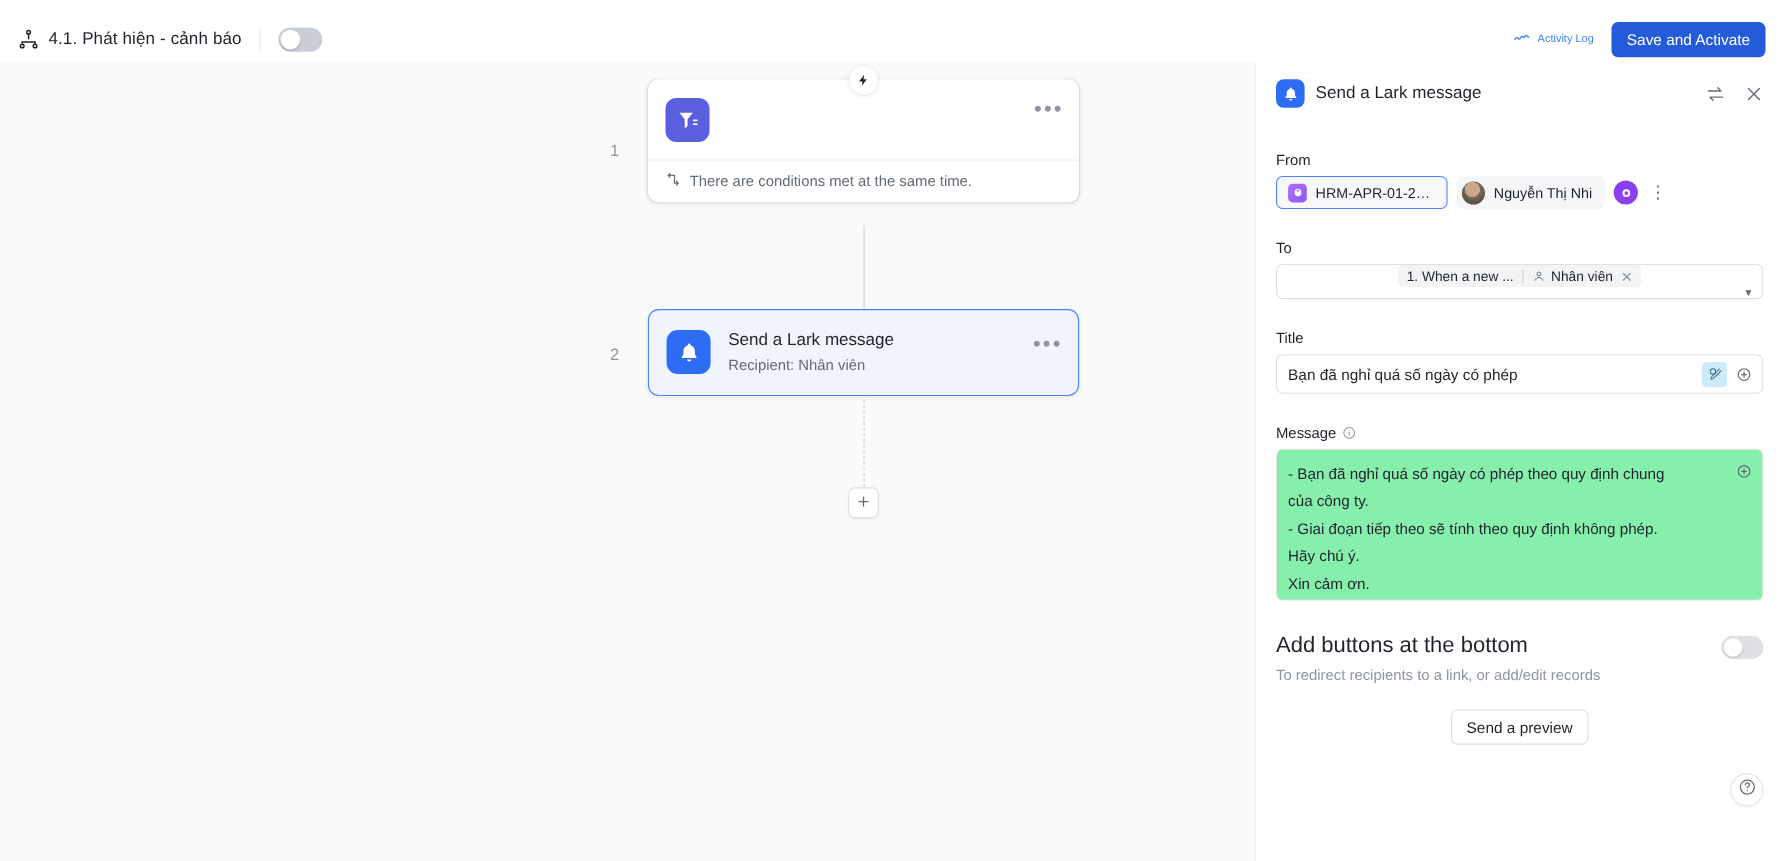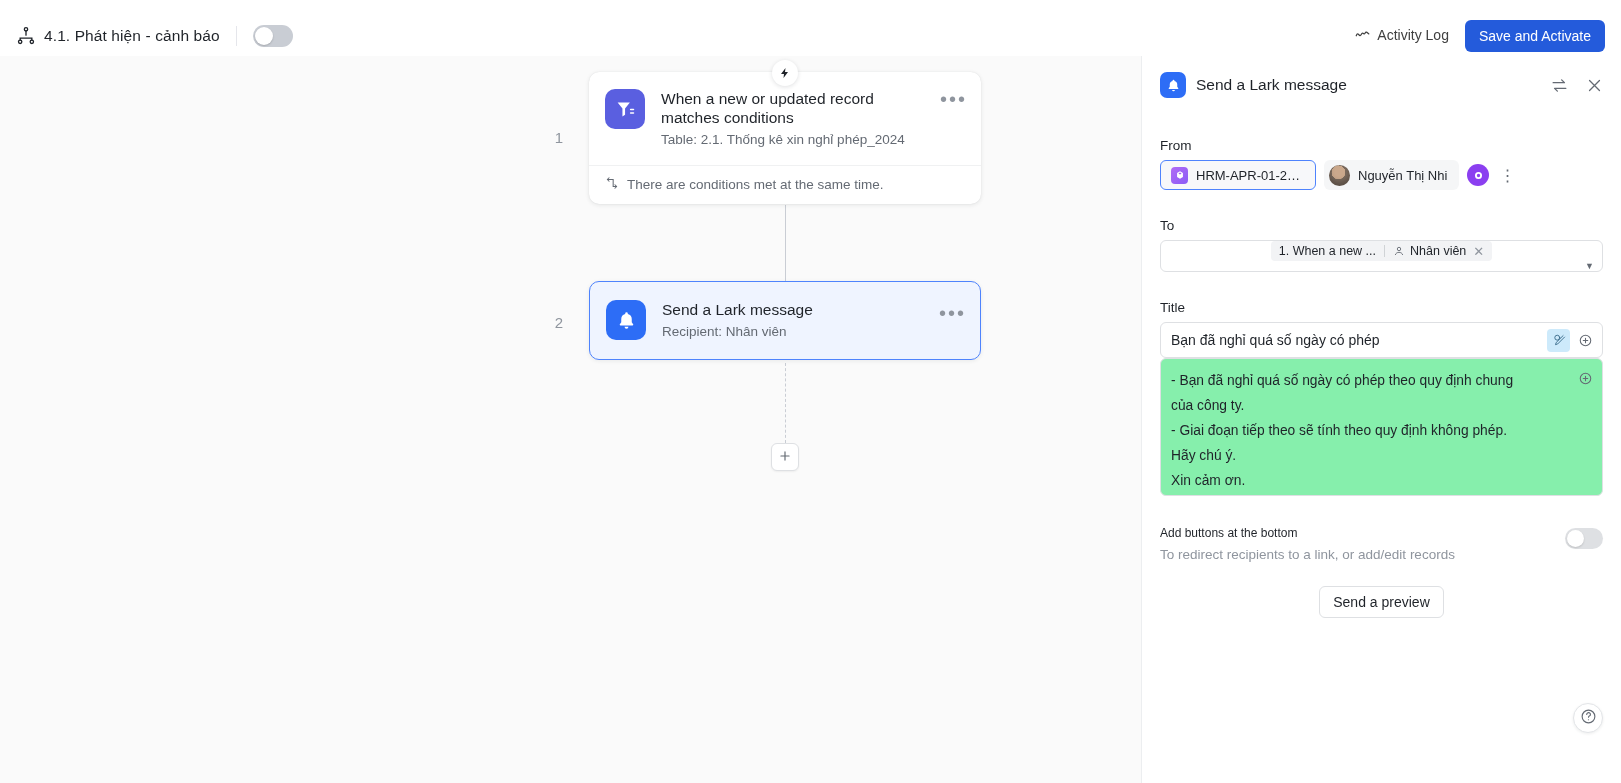--- a/index.html
+++ b/index.html
@@ -23,22 +23,22 @@
   .toggle {
     width: 40px; height: 22px; border-radius: 11px; background: #c9cdd4;
     position: relative; flex: 0 0 auto; cursor: pointer;
   }
   .toggle .knob {
     position: absolute; top: 2px; left: 2px; width: 18px; height: 18px;
     border-radius: 50%; background: #ffffff; box-shadow: 0 1px 2px rgba(0,0,0,.18);
   }
   .topbar-right { margin-left: auto; display: flex; align-items: center; gap: 16px; }
   .activity-log {
-    display: flex; align-items: flex-start; gap: 7px;
-    font-size: 14px; color: #404040; cursor: pointer; white-space: nowrap;
+    display: flex; align-items: center; gap: 7px;
+    font-size: 10px; color: #3b82f6; cursor: pointer; white-space: nowrap;
   }
   .activity-log svg { width: 15px; height: 15px; }
   .btn-primary {
     background: #245bdb; color: #fff; border: none; border-radius: 6px;
     height: 32px; padding: 5px 14px; font-size: 14px; cursor: pointer;
     font-family: "Liberation Sans", sans-serif; white-space: nowrap;
   }
 
   
   .canvas {
@@ -188,21 +188,21 @@
 
   .textarea-box {
     border: 1px solid #dee0e3; border-radius: 6px; background: #86efac;
     padding: 9px 10px 12px 10px; height: 138px; position: relative;
   }
   .textarea-box .line { font-size: 13.8px; color: #1f2329; line-height: 25px; padding-right: 26px; }
   .textarea-box .plus-btn { position: absolute; right: 6px; top: 8px; margin: 0; }
 
   .toggle-row { display: flex; align-items: flex-start; margin-top: 30px; }
   .toggle-row .tr-text { flex: 1 1 auto; }
-  .tr-title { font-size: 12px; color: #1f2329; }
+  .tr-title { font-size: 20px; color: #1f2329; }
   .tr-sub { font-size: 13.5px; color: #8f959e; margin-top: 7px; }
   .toggle-sm {
     width: 38px; height: 21px; border-radius: 11px; background: #dee0e3;
     position: relative; cursor: pointer; flex: 0 0 auto; margin-top: 2px;
   }
   .toggle-sm .knob {
     position: absolute; top: 2px; left: 2px; width: 17px; height: 17px;
     border-radius: 50%; background: #ffffff; box-shadow: 0 1px 2px rgba(0,0,0,.15);
   }
   .preview-row { display: flex; justify-content: center; margin-top: 24px; }
@@ -268,24 +268,20 @@
     <div class="step-num" style="left:543px; top:73px;">1</div>
     <div class="node-wrap" style="left:589px; top:16px;">
       <div class="card">
         <div class="card-body">
           <div class="node-icon trigger">
             <svg viewBox="0 0 24 24">
                 <path d="M3 4h14l-5.5 6.8V18l-3 2v-9.2L3 4z"></path>
                 <rect x="17" y="11" width="5" height="1.8" rx=".9"></rect>
                 <rect x="17" y="15" width="5" height="1.8" rx=".9"></rect>
               </svg>
-          </div>
-          <div class="node-text">
-            <div class="node-title">When a new or updated record matches conditions</div>
-            <div class="node-sub">Table: 2.1. Thống kê xin nghỉ phép_2024</div>
           </div>
           <div class="dots">•••</div>
         </div>
         <div class="card-foot">
           <span>
             <svg viewBox="0 0 24 24" fill="none" stroke="#646a73" stroke-width="1.8" stroke-linecap="round">
               <path d="M4 6h10v12h6M4 6l3-3M4 6l3 3M20 18l-3-3M20 18l-3 3"></path>
             </svg>
           </span>
           <span>There are conditions met at the same time.</span>
@@ -398,20 +394,28 @@
         </svg>
       </span>
       <span class="plus-btn">
         <svg viewBox="0 0 24 24" fill="none" stroke="currentColor" stroke-width="1.7" stroke-linecap="round">
           <circle cx="12" cy="12" r="8.4"></circle>
             <path d="M12 8.4v7.2M8.4 12h7.2"></path>
         </svg>
       </span>
     </div>
 
+    <div class="field-label">
+      <span>Message</span>
+      <svg viewBox="0 0 24 24" fill="none" stroke="currentColor" stroke-width="1.7">
+        <circle cx="12" cy="12" r="9"></circle>
+          <path d="M12 11v5.2" stroke-linecap="round"></path>
+          <circle cx="12" cy="7.6" r=".9" fill="currentColor" stroke="none"></circle>
+      </svg>
+    </div>
     <div class="textarea-box">
       <div class="line">- Bạn đã nghỉ quá số ngày có phép theo quy định chung</div>
       <div class="line">của công ty.</div>
       <div class="line">-  Giai đoạn tiếp theo sẽ tính theo quy định không phép.</div>
       <div class="line">Hãy chú ý.</div>
       <div class="line">Xin cảm ơn.</div>
       <span class="plus-btn">
         <svg viewBox="0 0 24 24" fill="none" stroke="currentColor" stroke-width="1.7" stroke-linecap="round">
           <circle cx="12" cy="12" r="8.4"></circle>
             <path d="M12 8.4v7.2M8.4 12h7.2"></path>

